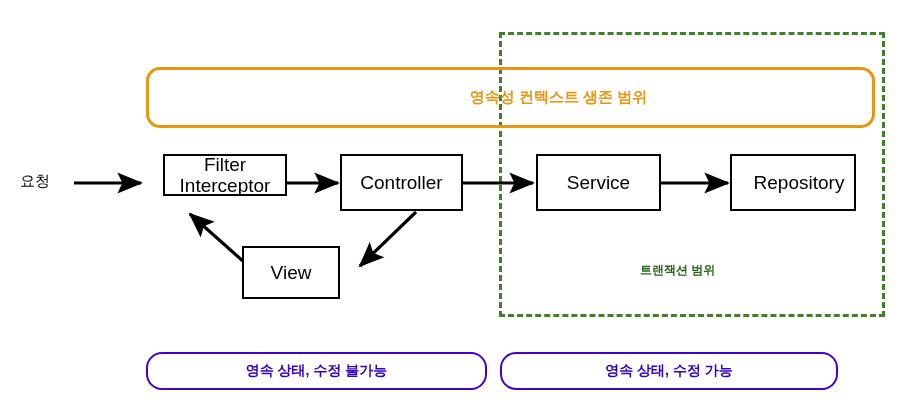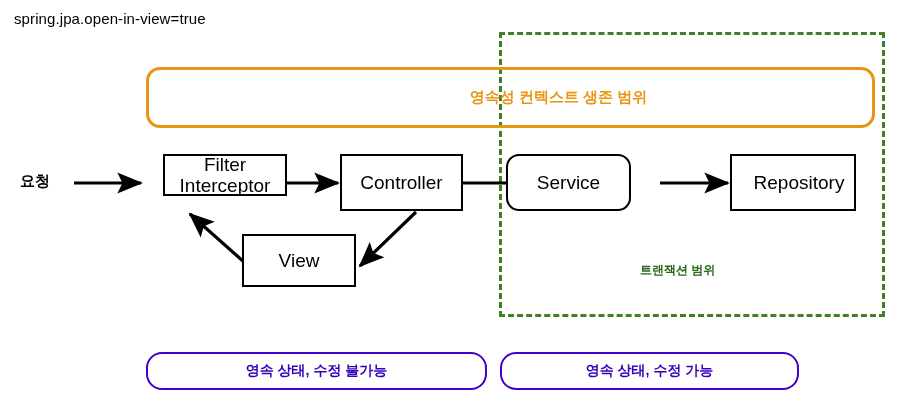--- a/index.html
+++ b/index.html
@@ -82,30 +82,30 @@
     display: flex;
     align-items: center;
     justify-content: center;
     text-align: center;
     font-size: 19px;
     color: #000000;
     line-height: 1.12;
   }
   #box-filter      { left: 143px; top: 154px; width: 124px; height: 42px; margin-left: 20px; }
   #box-controller  { left: 340px; top: 154px; width: 123px; height: 57px; }
-  #box-service     { left: 506px; top: 154px; width: 125px; height: 57px; border-radius: 13px; }
+  #box-service     { left: 536px; top: 154px; width: 125px; height: 57px; }
   #box-repository  { left: 730px; top: 154px; width: 126px; height: 57px; padding-left: 12px; }
-  #box-view        { left: 242px; top: 234px; width: 114px; height: 53px; }
+  #box-view        { left: 242px; top: 246px; width: 98px; height: 53px; }
 
   
   #req-label {
     left: 20px;
     top: 172px;
     font-size: 15px;
-    font-weight: bold;
+    font-weight: normal;
     color: #000000;
     white-space: nowrap;
   }
 
   
   #arrows {
     left: 0;
     top: 0;
     width: 910px;
     height: 419px;
@@ -120,28 +120,27 @@
     background: #ffffff;
     display: flex;
     align-items: center;
     justify-content: center;
     font-size: 14px;
     font-weight: bold;
     color: #3300bb;
     white-space: nowrap;
   }
   #state-left  { left: 146px; top: 352px; width: 341px; height: 38px; }
-  #state-right { left: 500px; top: 352px; width: 299px; height: 38px; }
+  #state-right { left: 500px; top: 352px; width: 338px; height: 38px; }
 </style>
 </head>
 <body>
 
 <div id="canvas">
 
-  <div class="abs" id="title">spring.jpa.open-in-view=true</div>
 
   <div class="abs" id="tx-scope"></div>
   <div class="abs" id="tx-scope-label">트랜잭션 범위</div>
 
   <div class="abs" id="pc-scope"></div>
   <div class="abs" id="pc-scope-label">영속성 컨텍스트 생존 범위</div>
 
   <div class="abs" id="req-label">요청</div>
 
   <svg class="abs" id="arrows" viewBox="0 0 910 419">

